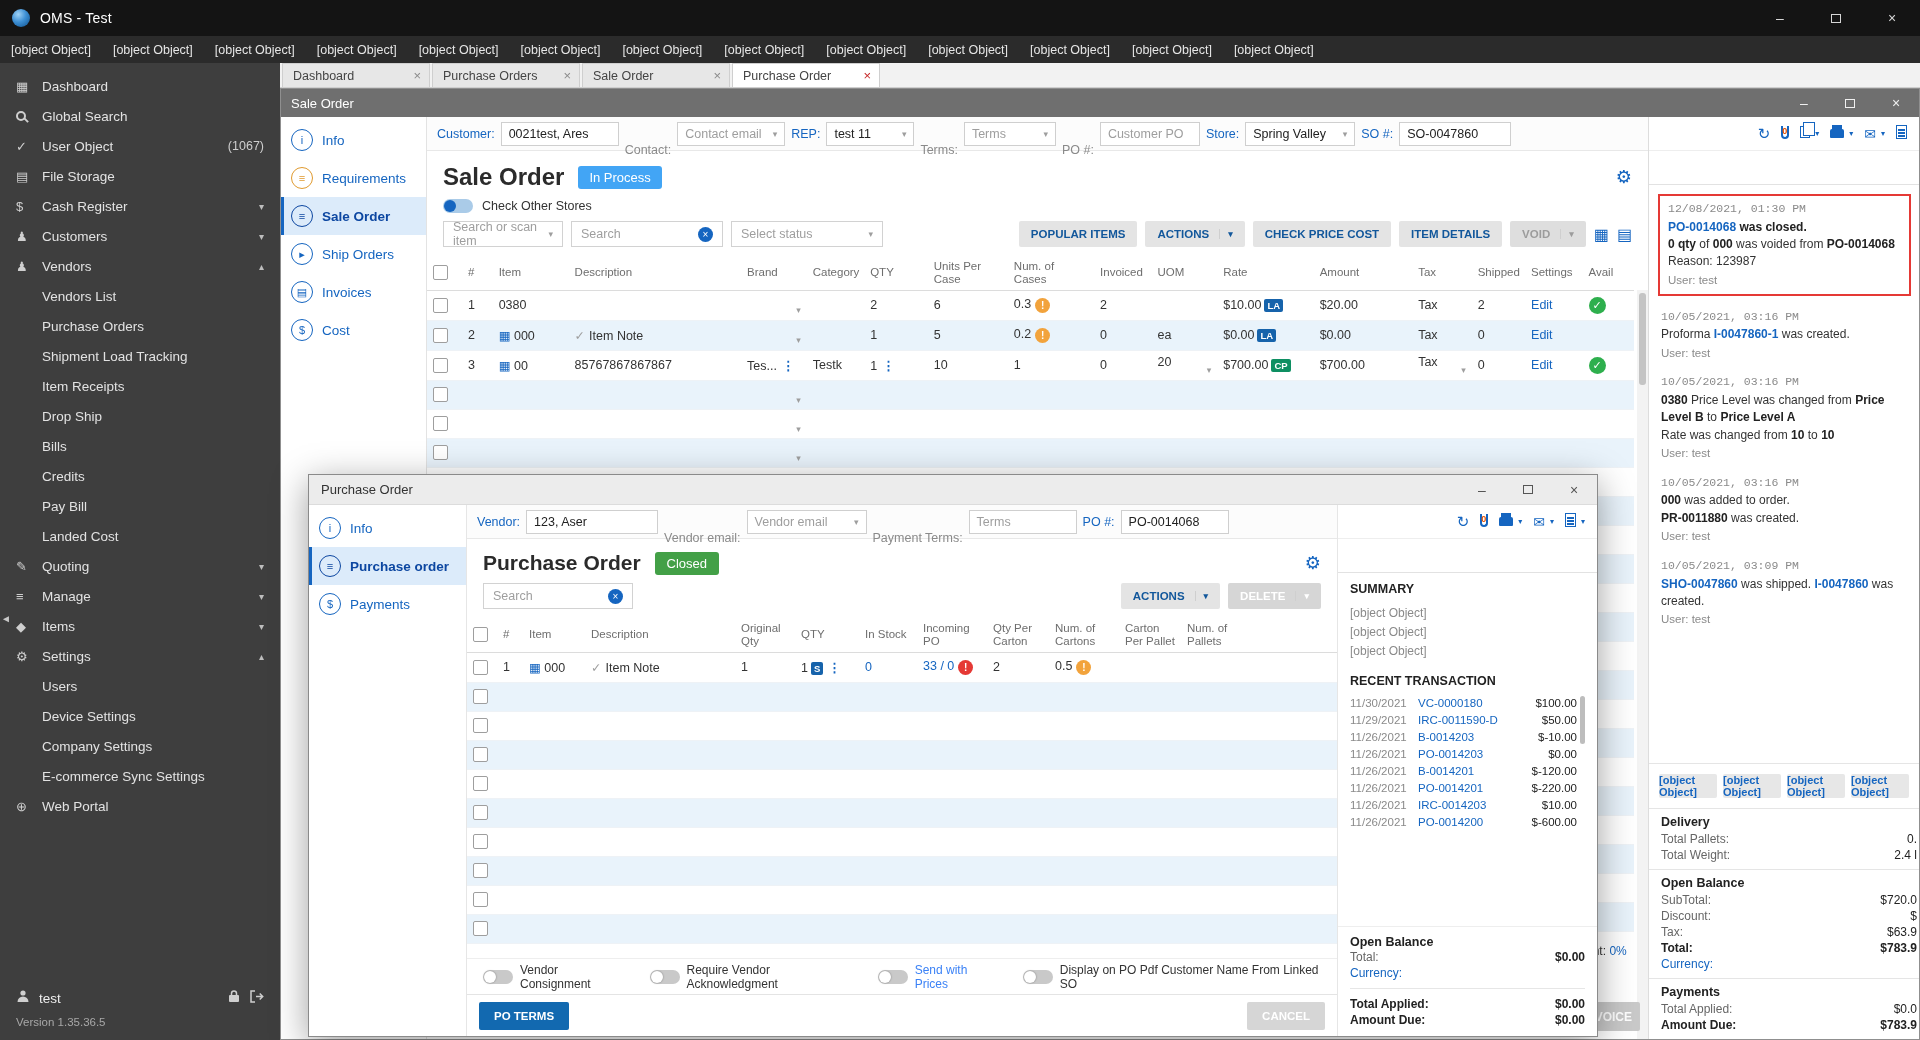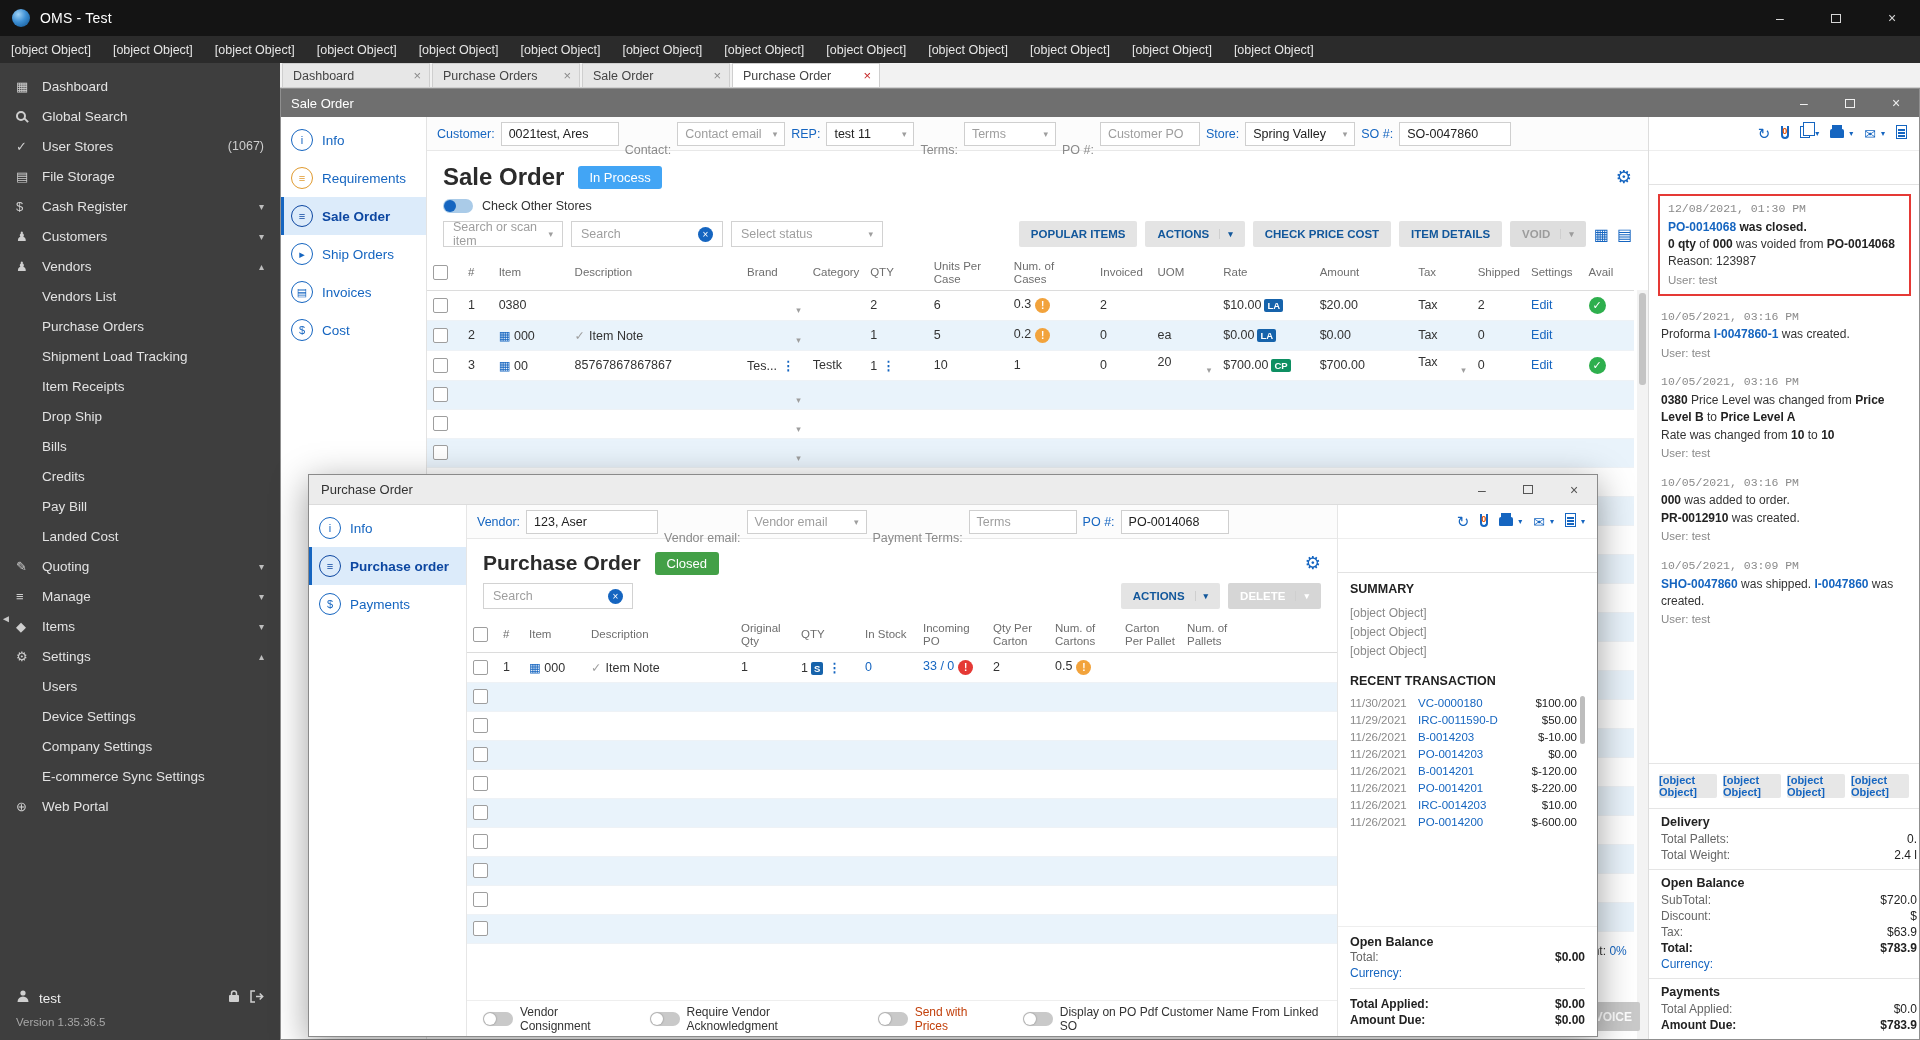--- a/index.html
+++ b/index.html
@@ -158,21 +158,21 @@
   .po-titlebar { height:30px; background:#ececec; color:#333; display:flex; align-items:center; padding-left:12px; font-size:13px; border-bottom:1px solid #dcdcdc; flex:0 0 auto;}
   .po-titlebar .wc { width:46px; color:#555; }
   .po-body { flex:1; display:flex; min-height:0; }
   .po-nav { width:158px; border-right:1px solid #e6e6e6; padding-top:4px; flex:0 0 auto; }
   .po-content { flex:1; min-width:0; display:flex; flex-direction:column; }
   .po-title-row { display:flex; align-items:center; gap:14px; padding:12px 16px 8px; flex:0 0 auto;}
   .po-title-row h2 { font-size:21px; font-weight:bold; color:#2b2b2b; }
   .po-tbl-wrap { flex:1; overflow:hidden; position:relative;}
   .po-toggles { height:36px; display:flex; align-items:center; gap:26px; padding:0 16px; border-top:1px solid #eee; font-size:12px; color:#333; fl ex:0 0 auto; flex:0 0 auto;}
   .po-toggle { display:flex; align-items:center; gap:7px; }
-  .po-toggle.disabled .tog-label { color:#c2410c; }
+  .po-toggle.disabled .tog-label { color:#3b82f6; }
   .po-bottom { height:42px; display:flex; align-items:center; justify-content:space-between; padding:0 12px; border-top:1px solid #e4e4e4; flex:0 0 auto;}
   .btn.tall { height:28px; padding:0 15px; }
 
   .po-right { width:260px; border-left:1px solid #e6e6e6; display:flex; flex-direction:column; flex:0 0 auto; font-size:12px;}
   .po-summary { padding:9px 12px 0; flex:1; min-height:0; display:flex; flex-direction:column;}
   .sum-title { font-weight:bold; color:#222; font-size:12.5px; margin-bottom:7px;}
   .sum-field { color:#8a8a8a; padding:2.5px 0; }
   .recent-title { font-weight:bold; color:#222; font-size:12.5px; margin:14px 0 6px;}
   .tx-list { position:relative; overflow:hidden; flex:1; min-height:0; padding-right:8px;}
   .tx-row { display:flex; align-items:center; font-size:11.5px; padding:2.5px 0; gap:6px;}
@@ -229,21 +229,21 @@
           </div>
           <div class="nav-item">
             <span class="nav-icon">
               <span class="i-mag"></span>
             </span>
             <span class="nav-label">Global Search</span>
             <span class="nav-badge" style="visibility: hidden;"></span>
           </div>
           <div class="nav-item">
             <span class="nav-icon">✓</span>
-            <span class="nav-label">User Stores</span>
+            <span class="nav-label">User Object</span>
             <span class="nav-badge">(1067)</span>
           </div>
           <div class="nav-item">
             <span class="nav-icon">▤</span>
             <span class="nav-label">File Storage</span>
             <span class="nav-badge" style="visibility: hidden;"></span>
           </div>
           <div class="nav-item">
             <span class="nav-icon">$</span>
             <span class="nav-label">Cash Register</span>
@@ -1060,21 +1060,21 @@
                 </div>
                 <div class="log">
                   <div class="log-time">10/05/2021, 03:16 PM</div>
                   <div class="log-line"><span class="b">0380</span><span> Price Level was changed from </span><span class="b">Price Level B</span><span> to </span><span class="b">Price Level A</span></div>
                   <div class="log-line"><span>Rate was changed from </span><span class="b">10</span><span> to </span><span class="b">10</span></div>
                   <div class="log-user">User: test</div>
                 </div>
                 <div class="log">
                   <div class="log-time">10/05/2021, 03:16 PM</div>
                   <div class="log-line"><span class="b">000</span><span> was added to order.</span></div>
-                  <div class="log-line"><span class="b">PR-0012910</span><span> was created.</span></div>
+                  <div class="log-line"><span class="b">PR-0011880</span><span> was created.</span></div>
                   <div class="log-user">User: test</div>
                 </div>
                 <div class="log">
                   <div class="log-time">10/05/2021, 03:09 PM</div>
                   <div class="log-line"><span class="lnk">SHO-0047860</span><span> was shipped. </span><span class="lnk">I-0047860</span><span> was created.</span></div>
                   <div class="log-user">User: test</div>
                 </div>
               </div>
             <div class="pay-btns">
 
@@ -1408,20 +1408,24 @@
             <span class="po-toggle disabled">
               <span class="switch off"></span>
               <span class="tog-label">Send with Prices</span>
             </span>
             <span class="po-toggle">
               <span class="switch off"></span>
               <span class="tog-label">Display on PO Pdf Customer Name From Linked SO</span>
             </span>
           </div>
 
+        <div class="po-bottom">
+          <span class="btn primary tall">PO TERMS</span>
+          <span class="btn gray tall" style="color:#fff">CANCEL</span>
+        </div>
       </div>
 
       <div class="po-right">
         <div class="icons-row">
           <span class="ic-refresh">↻</span>
           <span><span class="ic-clip"></span><span class="sup0">0</span></span>
           <span><span class="ic-print"></span></span>
             <span class="caret">▾</span>
           <span class="ic-mail">✉</span>
             <span class="caret">▾</span>

